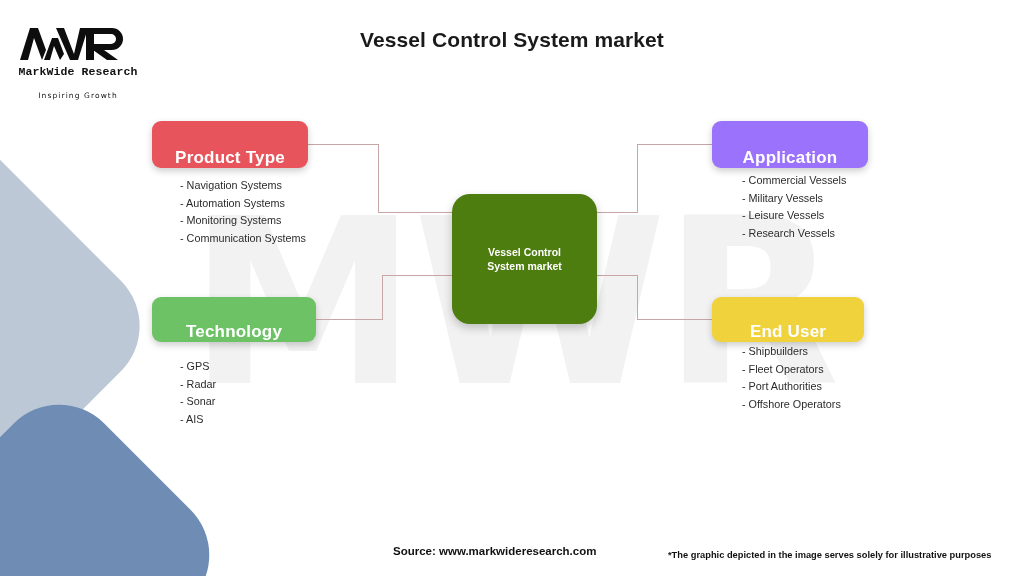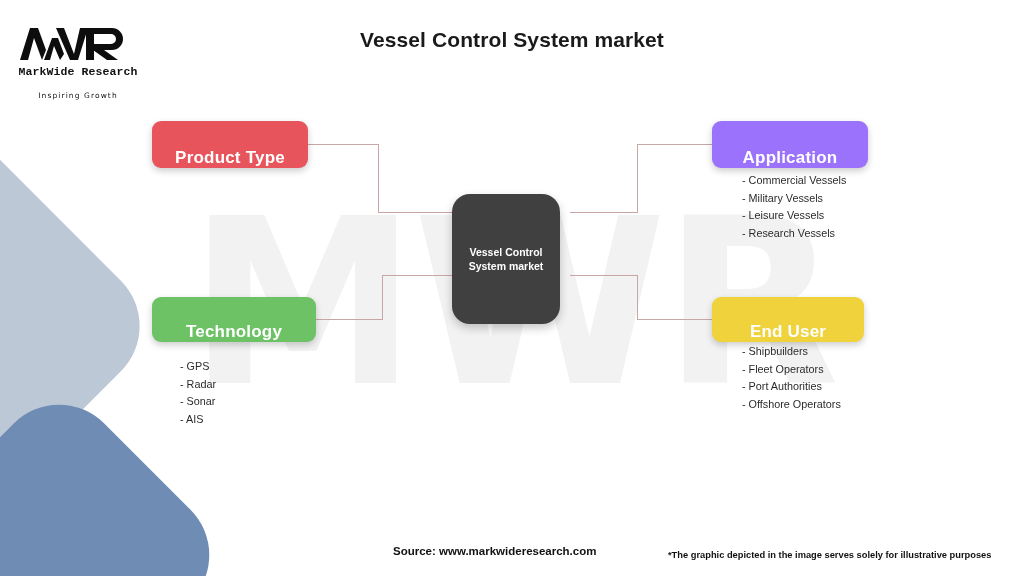--- a/index.html
+++ b/index.html
@@ -124,23 +124,23 @@
   }
   .node-product  { left: 152px; top: 121px; width: 156px; height: 47px; background: #E8545B; }
   .node-tech     { left: 152px; top: 297px; width: 164px; height: 45px; background: #6CC265; }
   .node-app      { left: 712px; top: 121px; width: 156px; height: 47px; background: #9B72FB; }
   .node-enduser  { left: 712px; top: 297px; width: 152px; height: 45px; background: #F0D23C; }
 
   .center-node {
     position: absolute;
     left: 452px;
     top: 194px;
-    width: 108px;
+    width: 145px;
     height: 130px;
-    background: #404040;
+    background: #4d7c0f;
     border-radius: 18px;
     display: flex;
     align-items: center;
     justify-content: center;
     box-shadow: 0 4px 10px rgba(0,0,0,.22);
   }
   .center-label {
     color: #ffffff;
     font-size: 10.5px;
     font-weight: bold;
@@ -235,20 +235,26 @@
   <div class="node node-app">
     <span>Application</span>
   </div>
   <div class="node node-tech">
     <span>Technology</span>
   </div>
   <div class="node node-enduser">
     <span>End User</span>
   </div>
 
+  <div class="item-list list-product">
+    <span class="item">- Navigation Systems</span>
+    <span class="item">- Automation Systems</span>
+    <span class="item">- Monitoring Systems</span>
+    <span class="item">- Communication Systems</span>
+  </div>
 
   <div class="item-list list-app">
     <span class="item">- Commercial Vessels</span>
     <span class="item">- Military Vessels</span>
     <span class="item">- Leisure Vessels</span>
     <span class="item">- Research Vessels</span>
   </div>
 
   <div class="item-list list-tech">
     <span class="item">- GPS</span>

